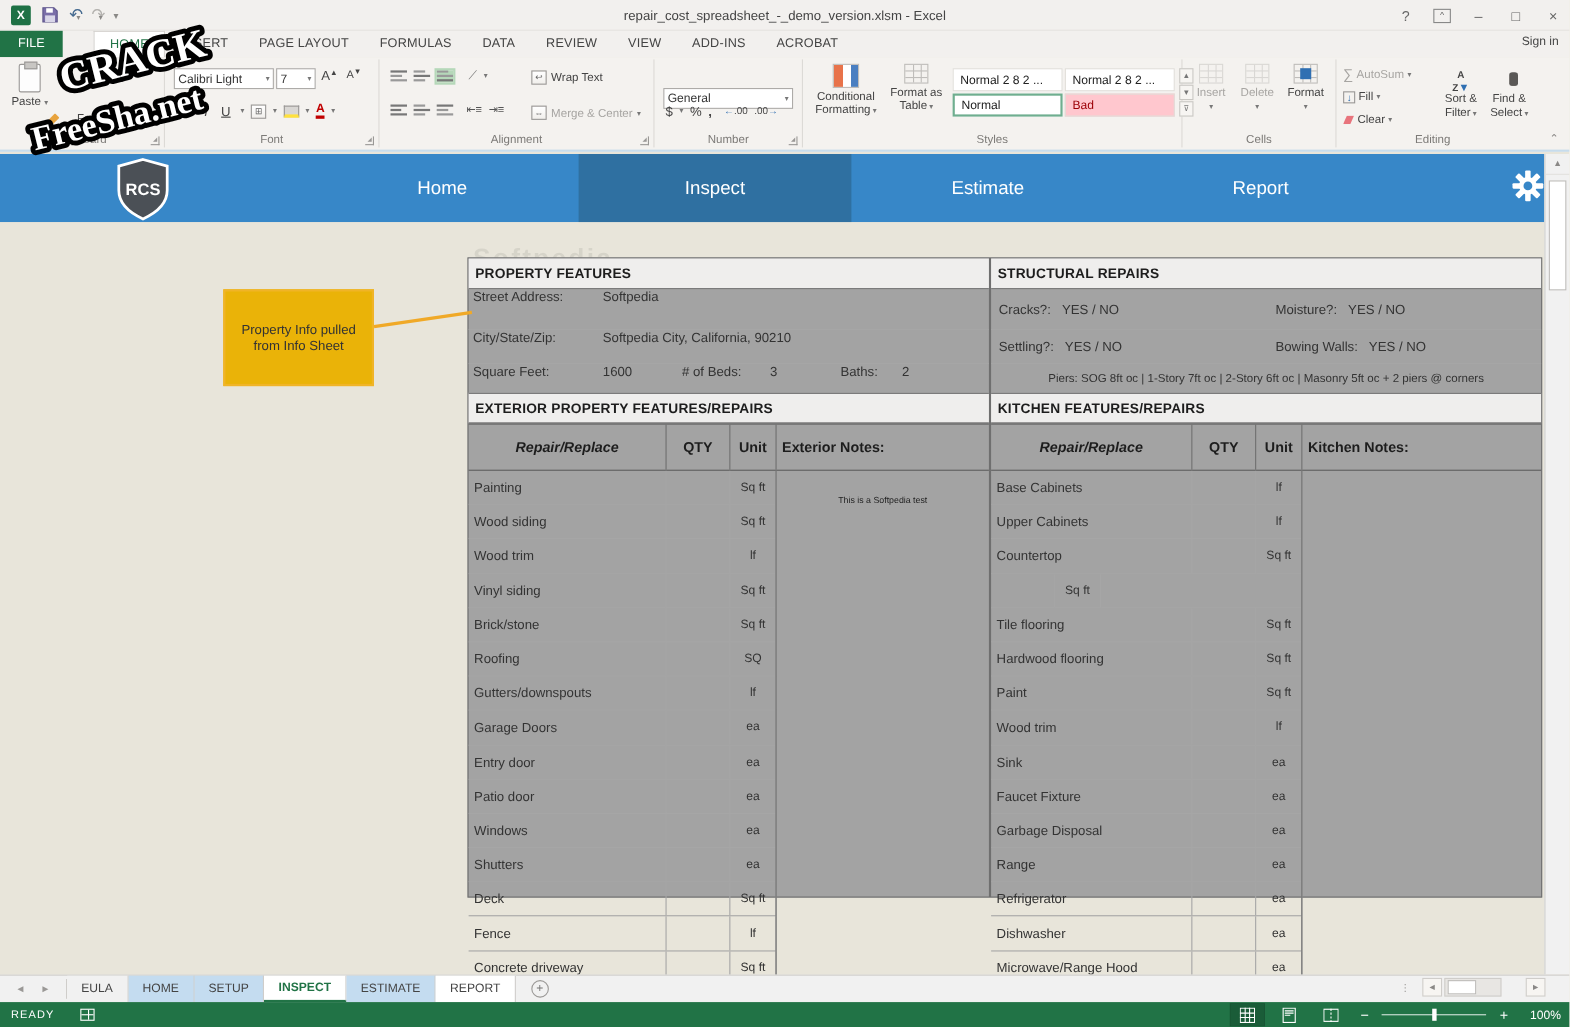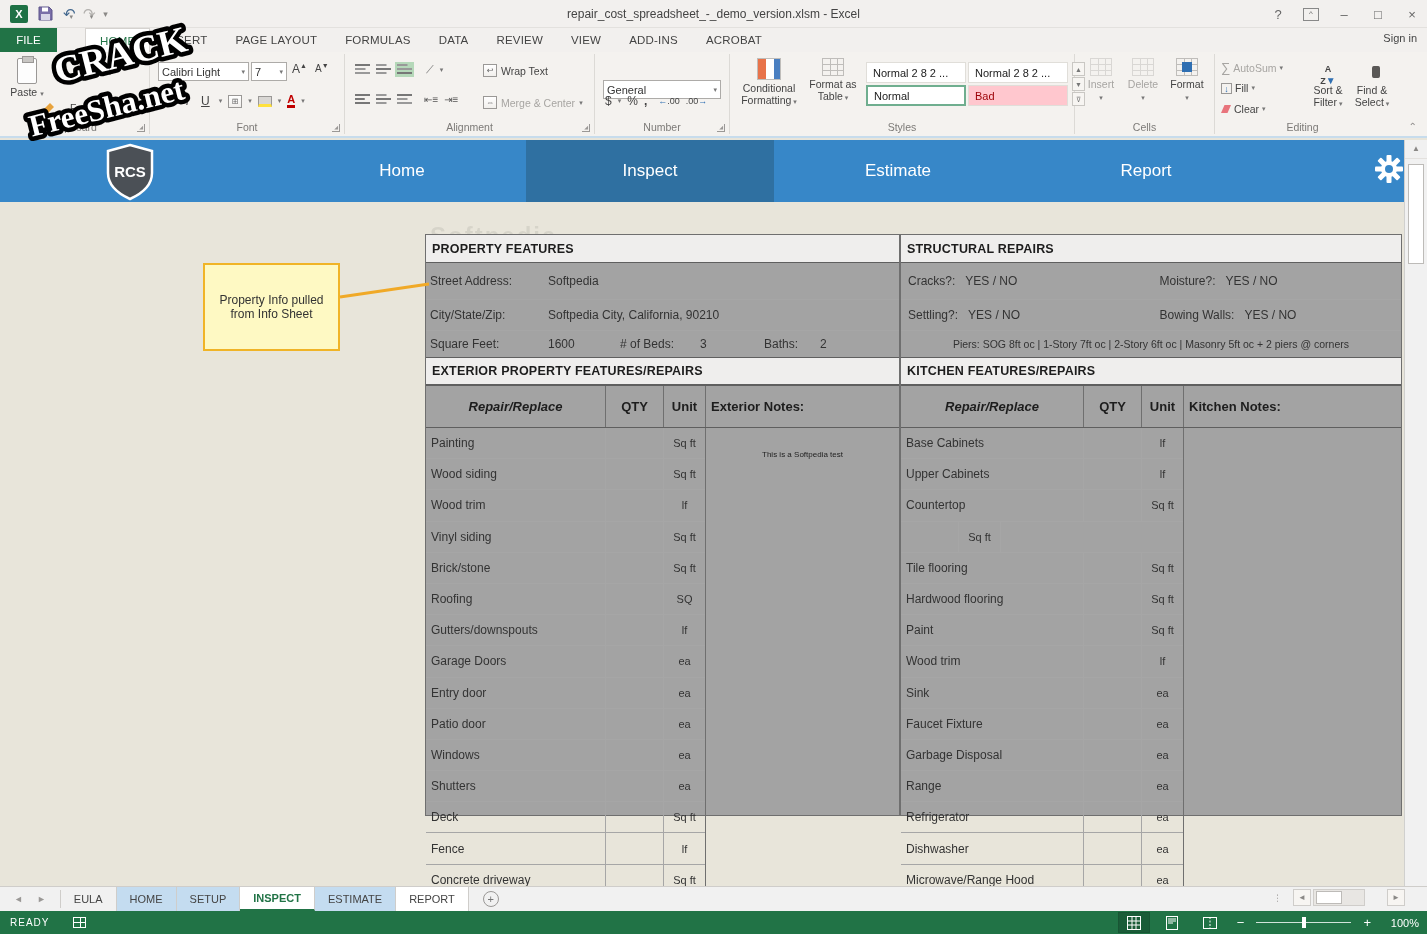--- a/index.html
+++ b/index.html
@@ -93,21 +93,21 @@
   .nav-gear { position:absolute; left:1374px; top:154px; }
 
   
   .content { position:absolute; left:0; top:202px; width:1404px; height:684px; background:#e8e5da; }
   .faint-wm { position:absolute; left:430px; top:20px; font-size:24px; font-weight:bold; color:#000; opacity:0.07; letter-spacing:2px; }
 
   .sec { position:absolute; top:20px; height:582px; background:#a3a3a3; border:1px solid #6f6f6f;margin-top:12px; }
   .sec.left { left:425px; width:475px; }
   .sec.right { left:900px; width:502px; }
   .sec-title { height:28px; background:#efeeed; border-bottom:1px solid #5f5f5f; font-size:12.5px; font-weight:bold; color:#1d1d1d; display:flex; align-items:center; padding-left:6px; letter-spacing:0.2px; }
-  .inforow { display:flex; align-items:center; font-size:12px; color:#333; border-bottom:1px solid #a6a6a6; padding-left:4px; }
+  .inforow { display:flex; font-size:12px; color:#333; border-bottom:1px solid #a6a6a6; padding-left:4px; }
   .inforow.r1 { height:37px; } .inforow.r2 { height:31px; } .inforow.r3 { height:26px; border-bottom:none; }
   .ilabel { width:118px; } .ival { color:#333; }
   .sq-val { width:72px; } .beds-l { width:80px; } .beds-v { width:64px; } .baths-l { width:56px; }
 
   .strow { display:flex; align-items:center; font-size:12px; color:#333; border-bottom:1px solid #a6a6a6; padding-left:7px; }
   .strow.r1 { height:37px; } .strow.r2 { height:31px; }
   .sthalf { display:flex; gap:10px; width:50%; }
   .sthalf.second { width:auto; margin-left:5px; }
   .piers { height:26px; display:flex; align-items:center; justify-content:center; font-size:10.5px; color:#333; }
 
@@ -120,21 +120,21 @@
   .tbody { display:flex; height:468px; }
   .rowsblock { width:280px; } .sec.right .rowsblock { width:283px; }
   .trow { height:31.2px; display:flex; border-bottom:1px solid #a6a6a6; font-size:12px; color:#333; }
   .tc { border-right:1px solid #a6a6a6; display:flex; align-items:center; }
   .tc.name { width:180px; padding-left:5px; } .sec.right .tc.name { width:183px; }
   .tc.qty { width:58px; } .tc.unit { width:42px; justify-content:center; font-size:11px; }
   .notescol { flex:1; border-left:1px solid #6f6f6f; margin-left:-1px; position:relative; }
   .ext-note { position:absolute; left:0; right:0; top:22px; text-align:center; font-size:8px; color:#222; }
 
   
-  .callout { position:absolute; left:203px; top:61px; width:137px; height:88px; background:#fef9c3; border:2px solid #f0b427; display:flex; align-items:center; justify-content:center; text-align:center; font-size:12px; color:#333; padding:4px; }
+  .callout { position:absolute; left:203px; top:61px; width:137px; height:88px; background:#eab308; border:2px solid #f0b427; display:flex; align-items:center; justify-content:center; text-align:center; font-size:12px; color:#333; padding:4px; }
   .callout-svg { position:absolute; left:0; top:0; pointer-events:none; }
 
   
   .vscroll { position:absolute; left:1404px; top:140px; width:23px; height:746px; background:#f1f1f1; border-left:1px solid #d0d0ce; }
   .vs-up { height:19px; border-bottom:1px solid #e3e1de; color:#8a8886; font-size:8px; text-align:center; line-height:18px; }
   .vs-thumb { position:absolute; left:3px; top:24px; width:16px; height:100px; background:#fff; border:1px solid #bdbbb8; }
 
   
   .sheettabs { position:absolute; left:0; top:886px; width:1427px; height:25px; background:#f1f1f1; border-top:1px solid #cfcdca; display:flex; align-items:stretch; font-size:11px; color:#444; }
   .st-nav { display:flex; align-items:center; gap:14px; padding:0 14px; color:#9a9896; font-size:9px; }

